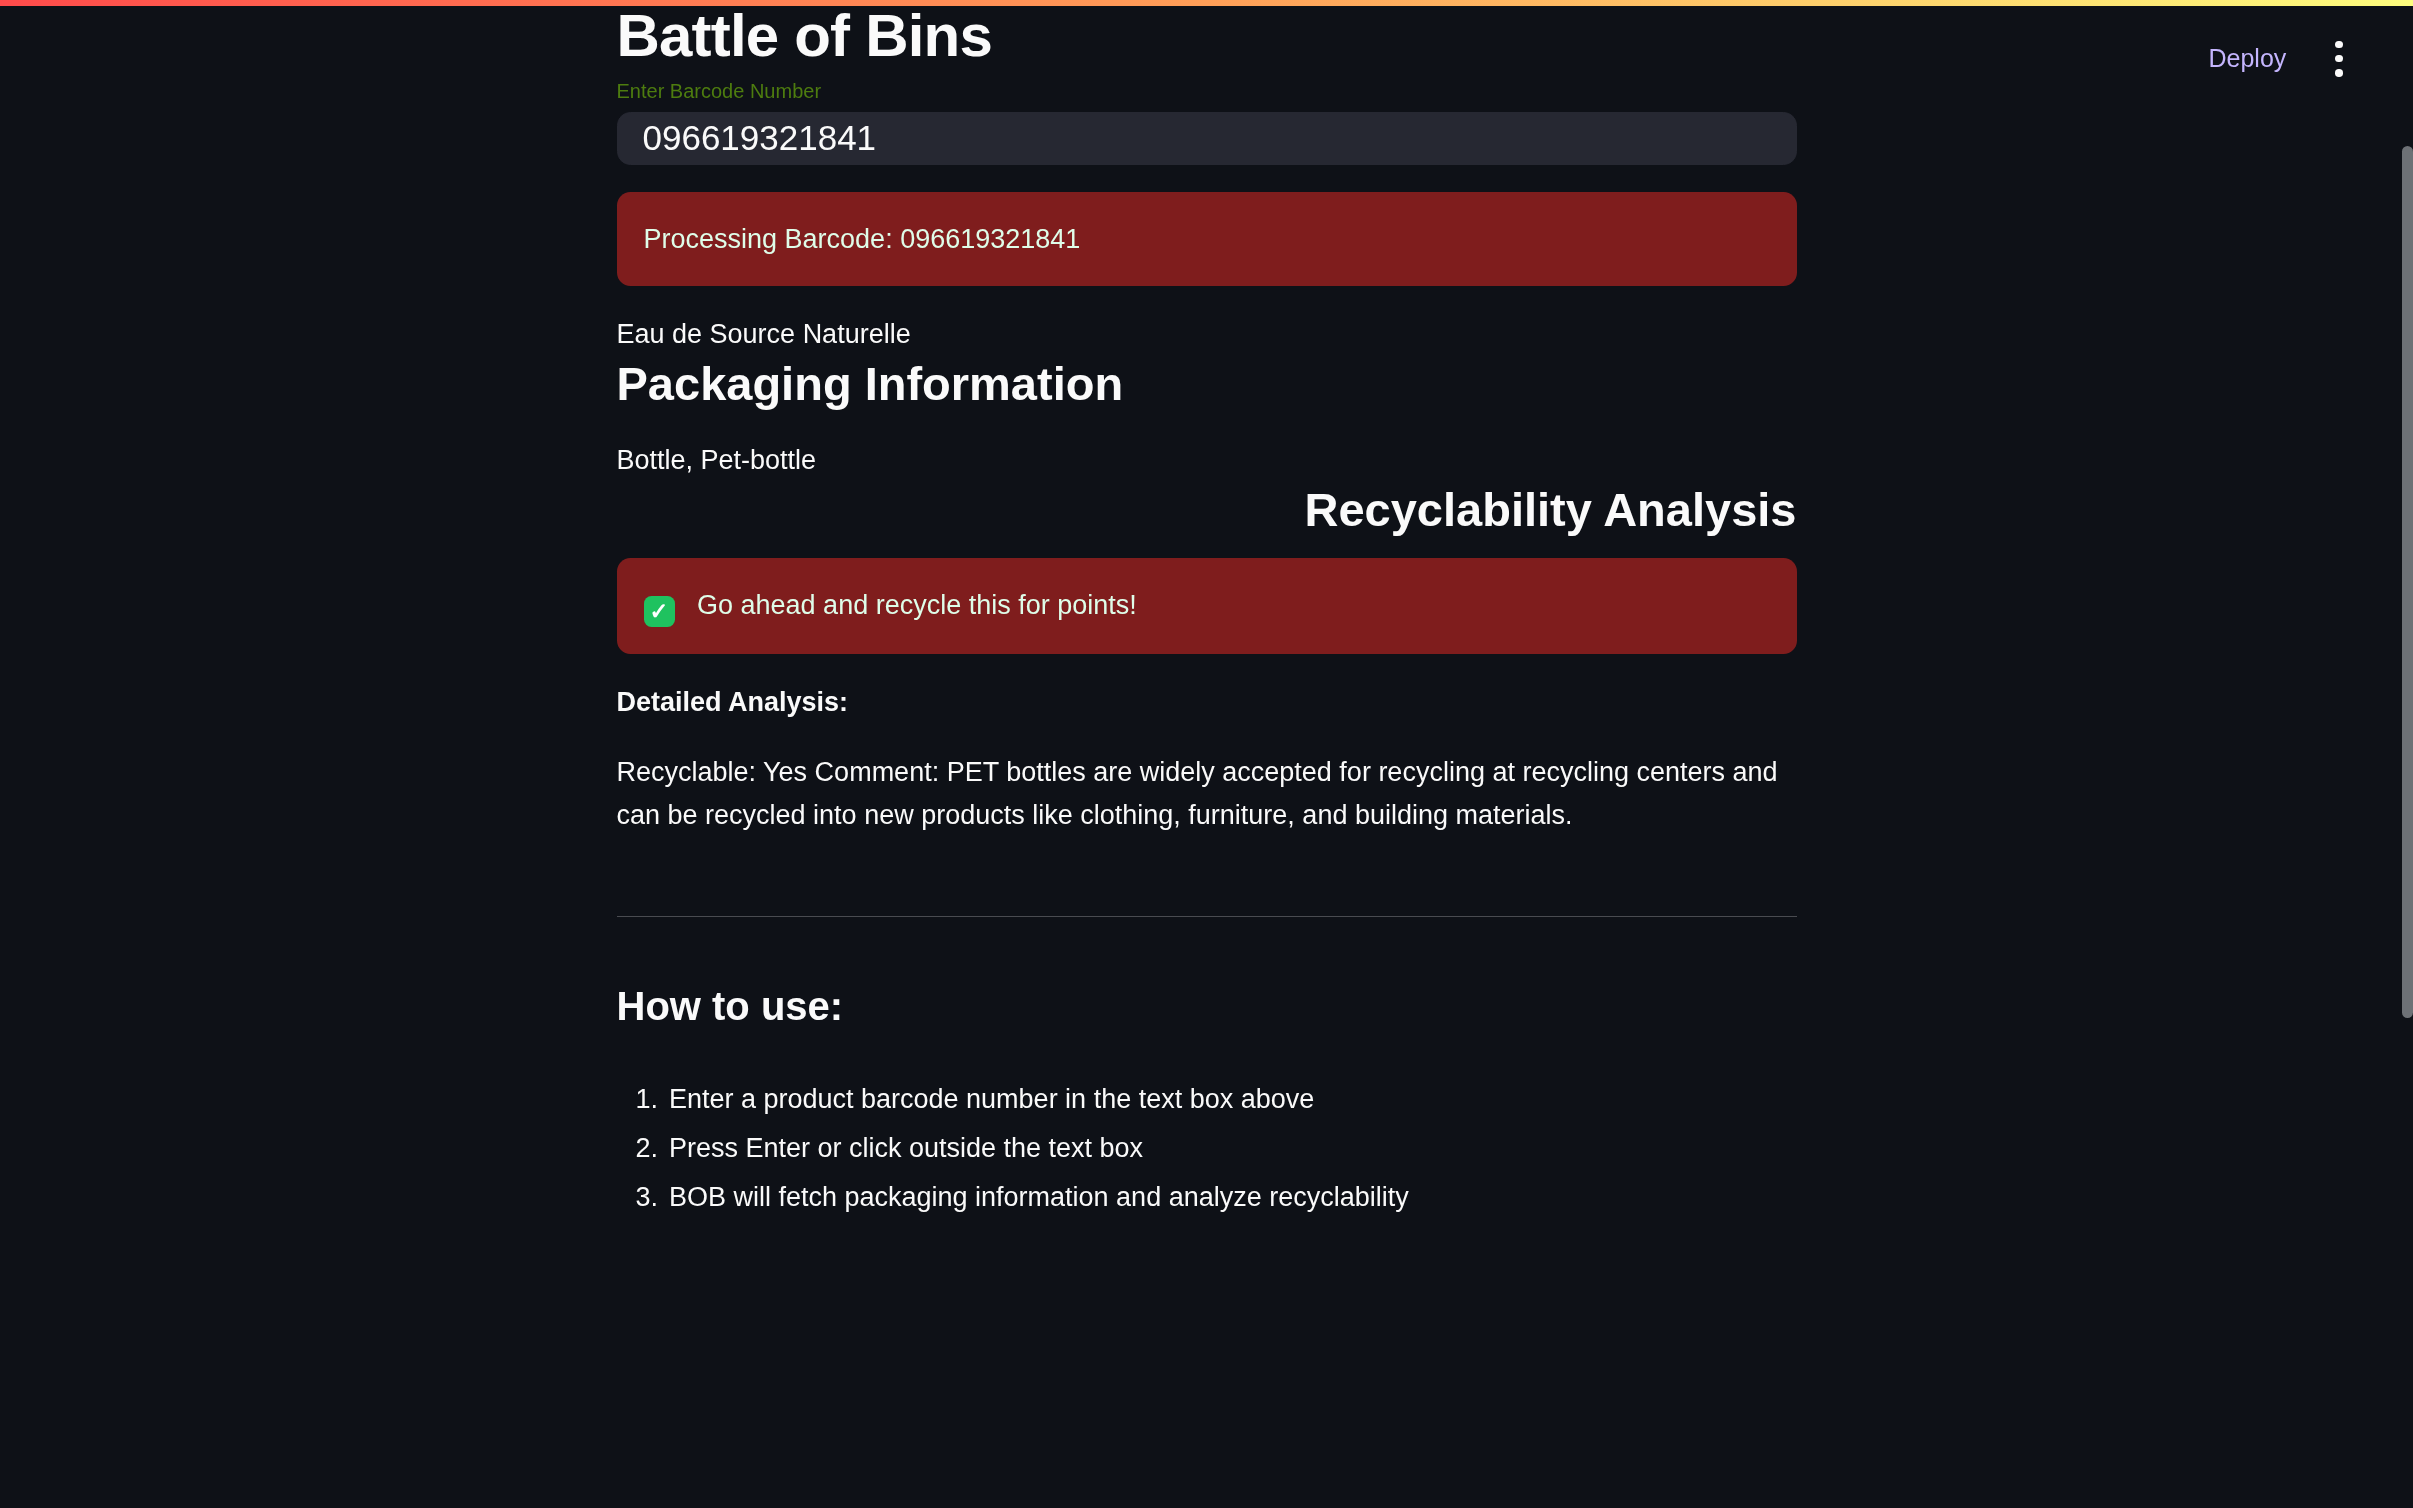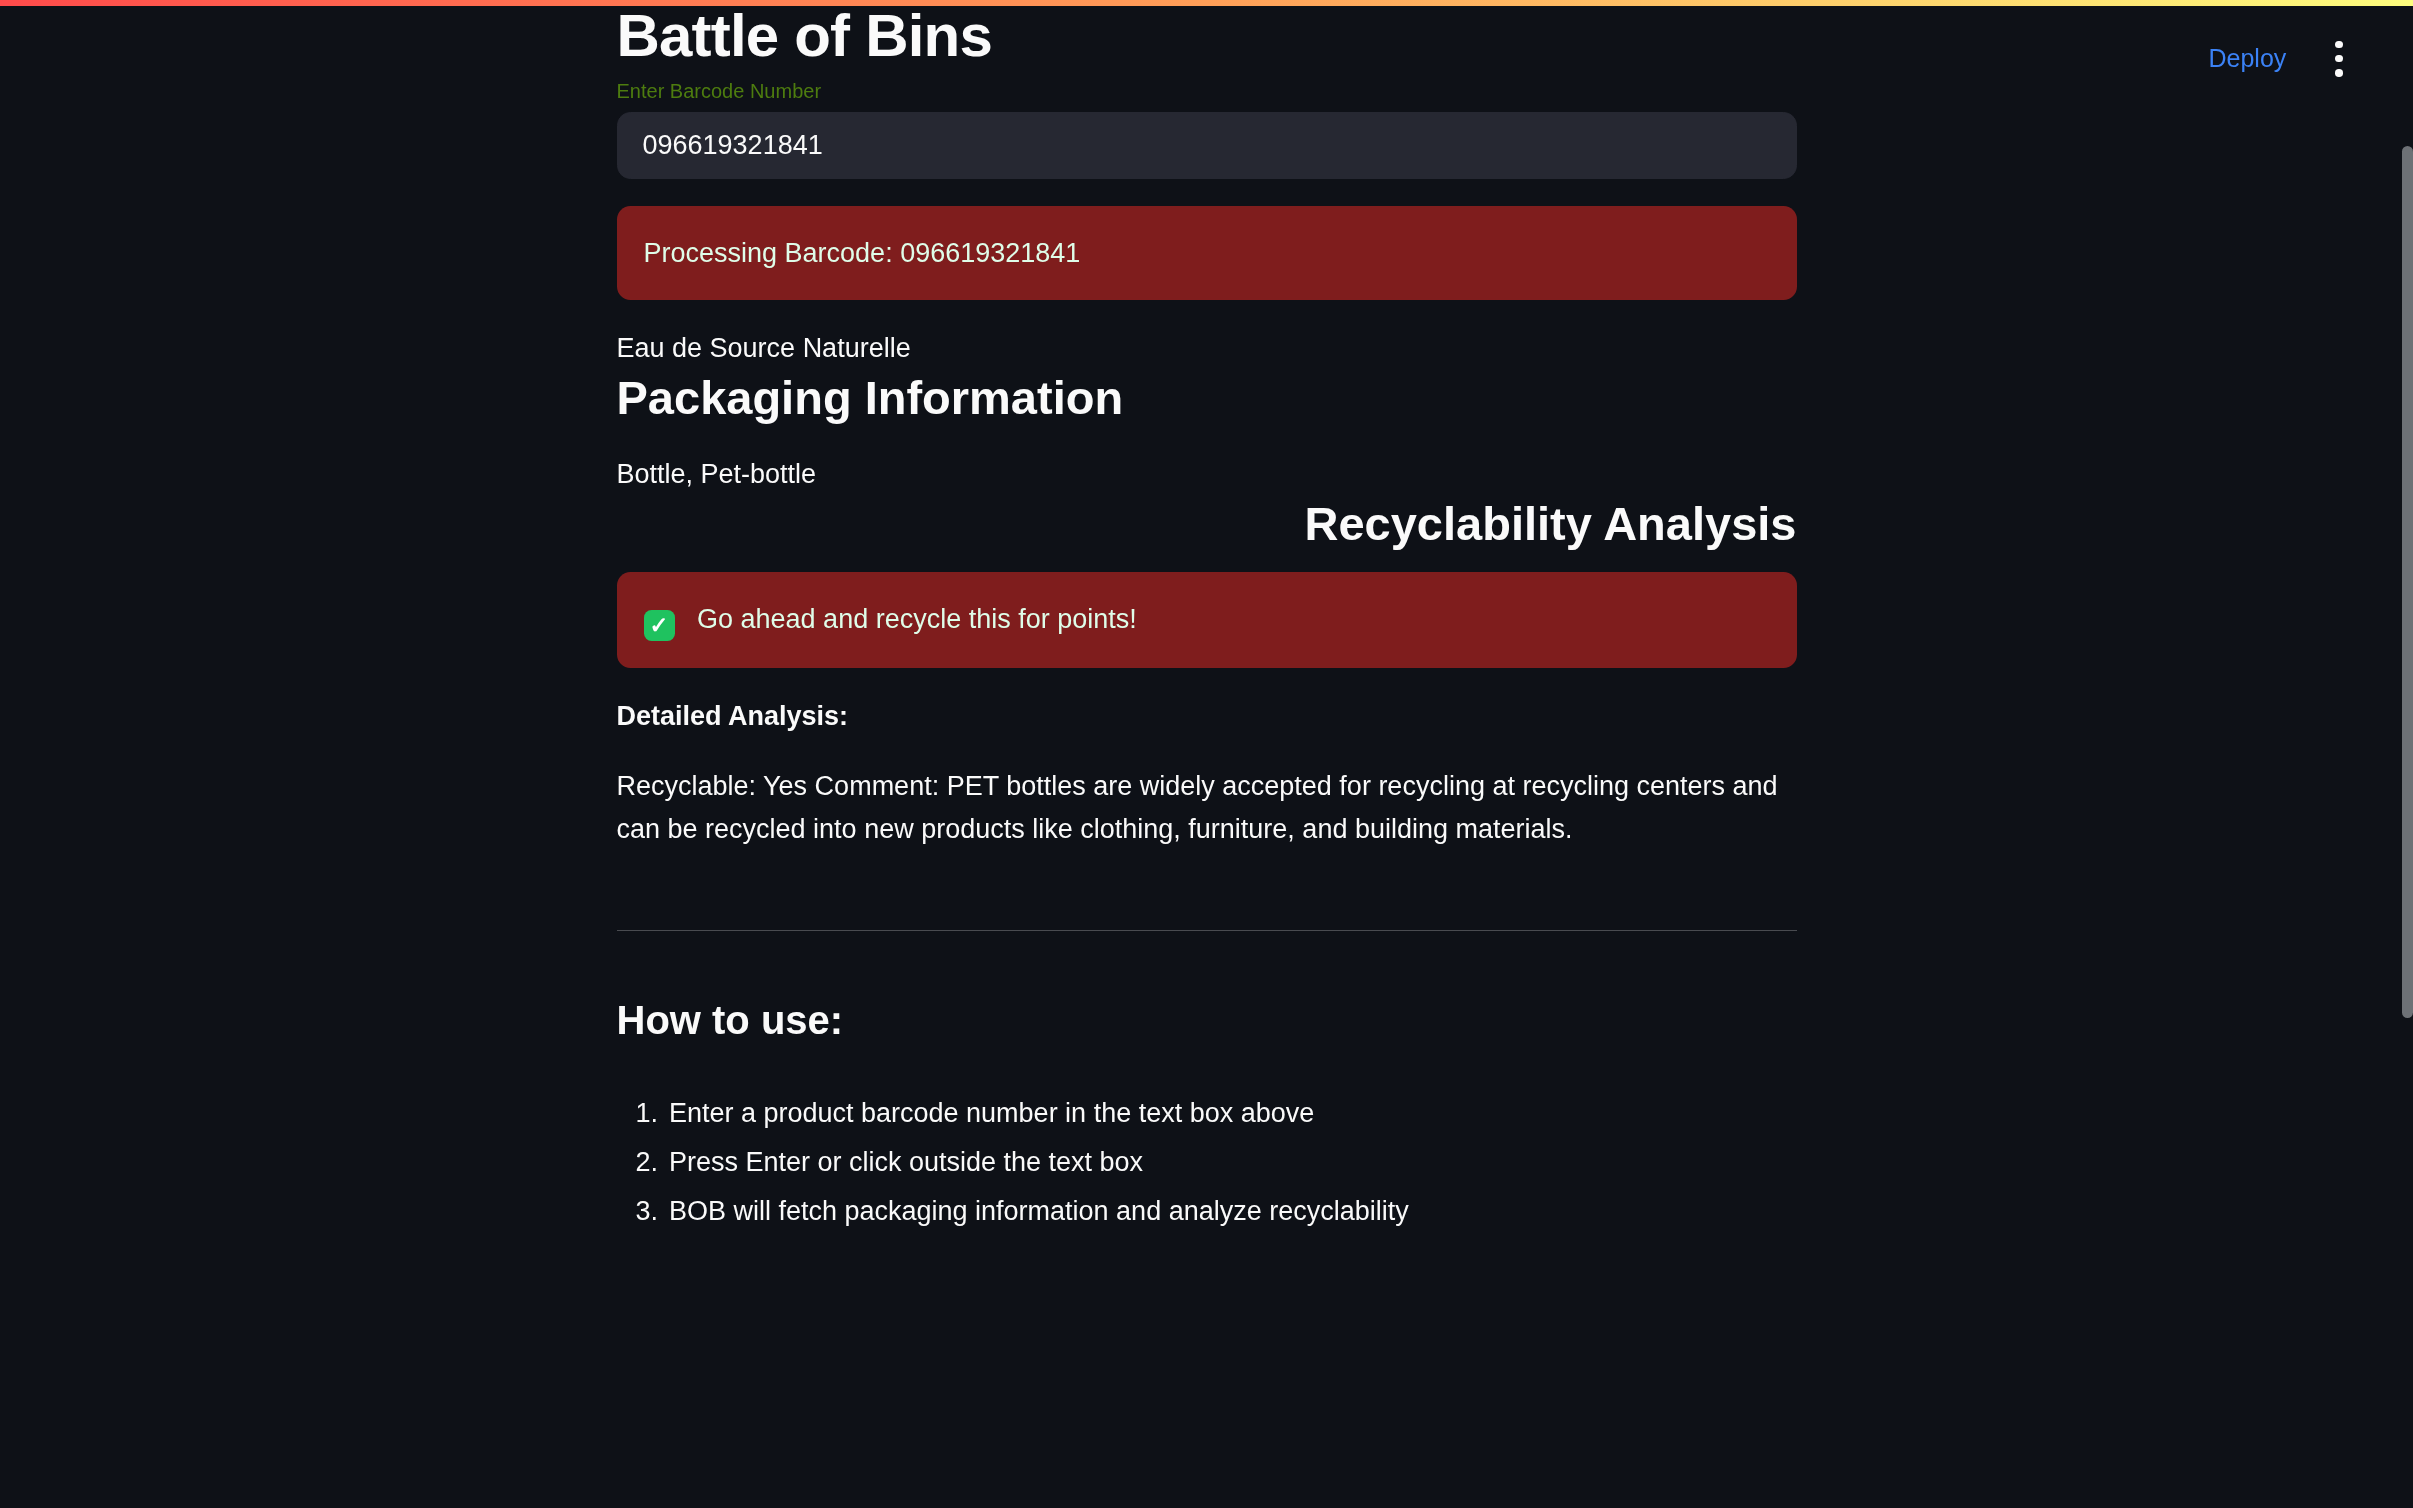--- a/index.html
+++ b/index.html
@@ -18,21 +18,21 @@
     background: linear-gradient(90deg, #ff4b4b 0%, #ff9f58 50%, #fdfd7e 100%);
     z-index: 5;
   }
   
   .toolbar {
     position: absolute; top: 34px; right: 62px;
     display: flex; align-items: center; gap: 37px;
     z-index: 4;
   }
   .deploy-btn {
-    background: none; border: none; color: #3b82f6;
+    background: none; border: none; color: #c4b5fd;
     font-family: "Liberation Sans", sans-serif;
     font-size: 25px; line-height: 1; cursor: pointer; padding: 8.4px 3.4px;
   }
   .kebab {
     display: flex; flex-direction: column; gap: 6.7px;
     padding: 6.7px 8.4px; cursor: pointer; border-radius: 6.7px;
   }
   .kebab span { width: 7.5px; height: 7.5px; border-radius: 50%; background: #fafafa; }
   
   .scrollbar-thumb {
@@ -45,24 +45,24 @@
     width: 1180px; margin: 0 auto; 
   }
   h1.app-title {
     font-size: 60px; font-weight: 700; line-height: 1.2;
     margin: 0; letter-spacing: -0.8px;
   }
   .field-label {
     font-size: 20px; line-height: 38px; color: #4d7c0f;
   }
   .text-input {
-    display: block; width: 100%; height: 67px; margin-top: 1.7px;
+    display: block; width: 100%; height: 53px; margin-top: 1.7px;
     background: #262832; border: 0.8px solid #262832; border-radius: 13.4px;
     color: #fafafa; font-family: "Liberation Sans", sans-serif;
-    font-size: 27px; padding: 0 25px; outline: none;
+    font-size: 35px; padding: 0 25px; outline: none;
   }
   .alert-success {
     margin-top: 27px; padding: 27px;
     background: #7f1d1d; color: #dffde9;
     border-radius: 13.4px; font-size: 27px; line-height: 40px;
   }
   .check-emoji {
     display: inline-flex; align-items: center; justify-content: center;
     width: 31px; height: 31px; border-radius: 7.5px;
     background: #1fc25f; vertical-align: -5px; margin-right: 15px;

